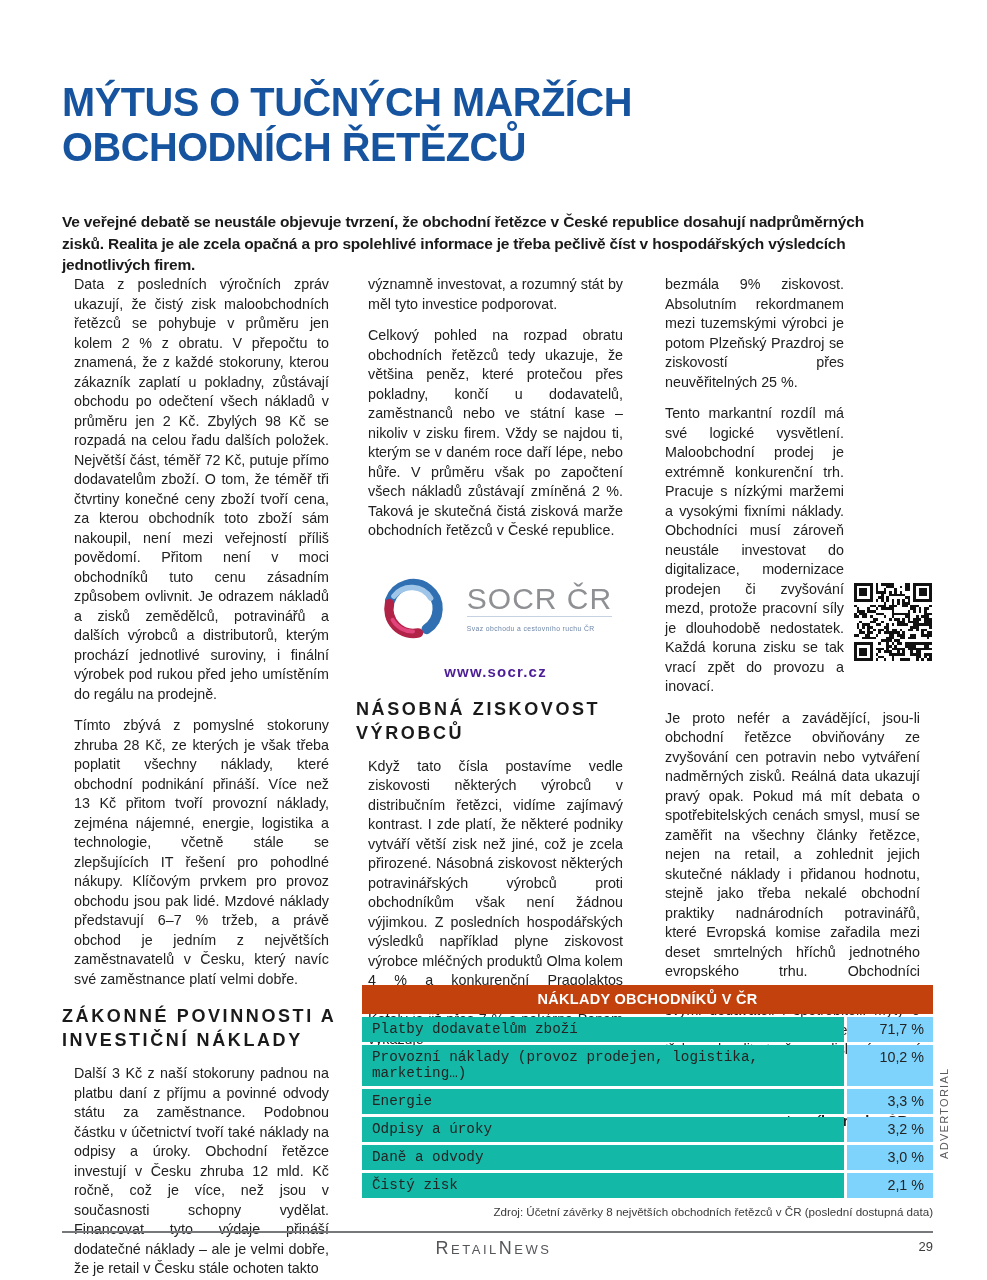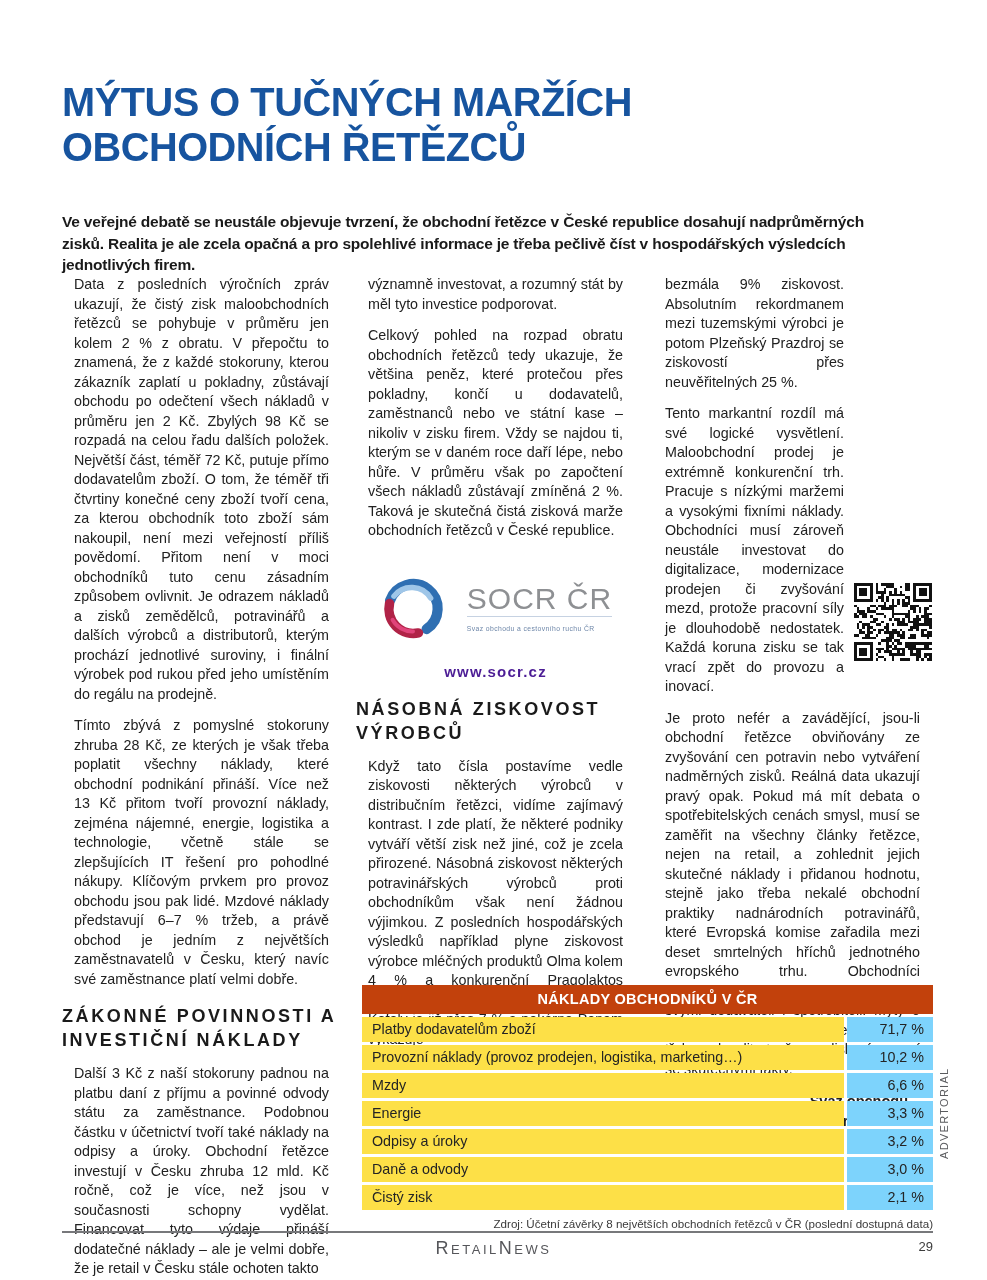--- a/index.html
+++ b/index.html
@@ -57,22 +57,23 @@
     margin-top:4px; padding-right:12px;
   }
   
   .cost-table { position:absolute; left:362px; top:985px; width:571px; }
   .cost-header {
     background:#c2410c; color:#ffffff; font-weight:700; font-size:14.5px;
     text-align:center; padding:6px 0 7px 0; letter-spacing:0.3px;
   }
   .trow { display:flex; margin-top:3px; }
   .tlabel {
-    flex:1; background:#fde047; font-size:14.3px; color:#242424;
+    flex:1; background:#14b8a6; font-size:14.3px; color:#242424;
     padding:4px 8px 5px 10px;
+    font-family:Liberation Mono, monospace;
   }
   .tvalue {
     width:86px; margin-left:3px; background:#7dd3fc; font-size:14.3px;
     color:#242424; text-align:right; padding:4px 9px 5px 0;
   }
   .tsource {
     margin-top:7px; text-align:right; font-size:11.6px; color:#3a3a3a;
   }
   
   .advertorial {
@@ -573,24 +574,20 @@
     <div class="cost-header">NÁKLADY OBCHODNÍKŮ V ČR</div>
     <div class="trow">
       <div class="tlabel">Platby dodavatelům zboží</div>
       <div class="tvalue">71,7 %</div>
     </div>
     <div class="trow">
       <div class="tlabel">Provozní náklady (provoz prodejen, logistika, marketing…)</div>
       <div class="tvalue">10,2 %</div>
     </div>
     <div class="trow">
-      <div class="tlabel">Mzdy</div>
-      <div class="tvalue">6,6 %</div>
-    </div>
-    <div class="trow">
       <div class="tlabel">Energie</div>
       <div class="tvalue">3,3 %</div>
     </div>
     <div class="trow">
       <div class="tlabel">Odpisy a úroky</div>
       <div class="tvalue">3,2 %</div>
     </div>
     <div class="trow">
       <div class="tlabel">Daně a odvody</div>
       <div class="tvalue">3,0 %</div>

